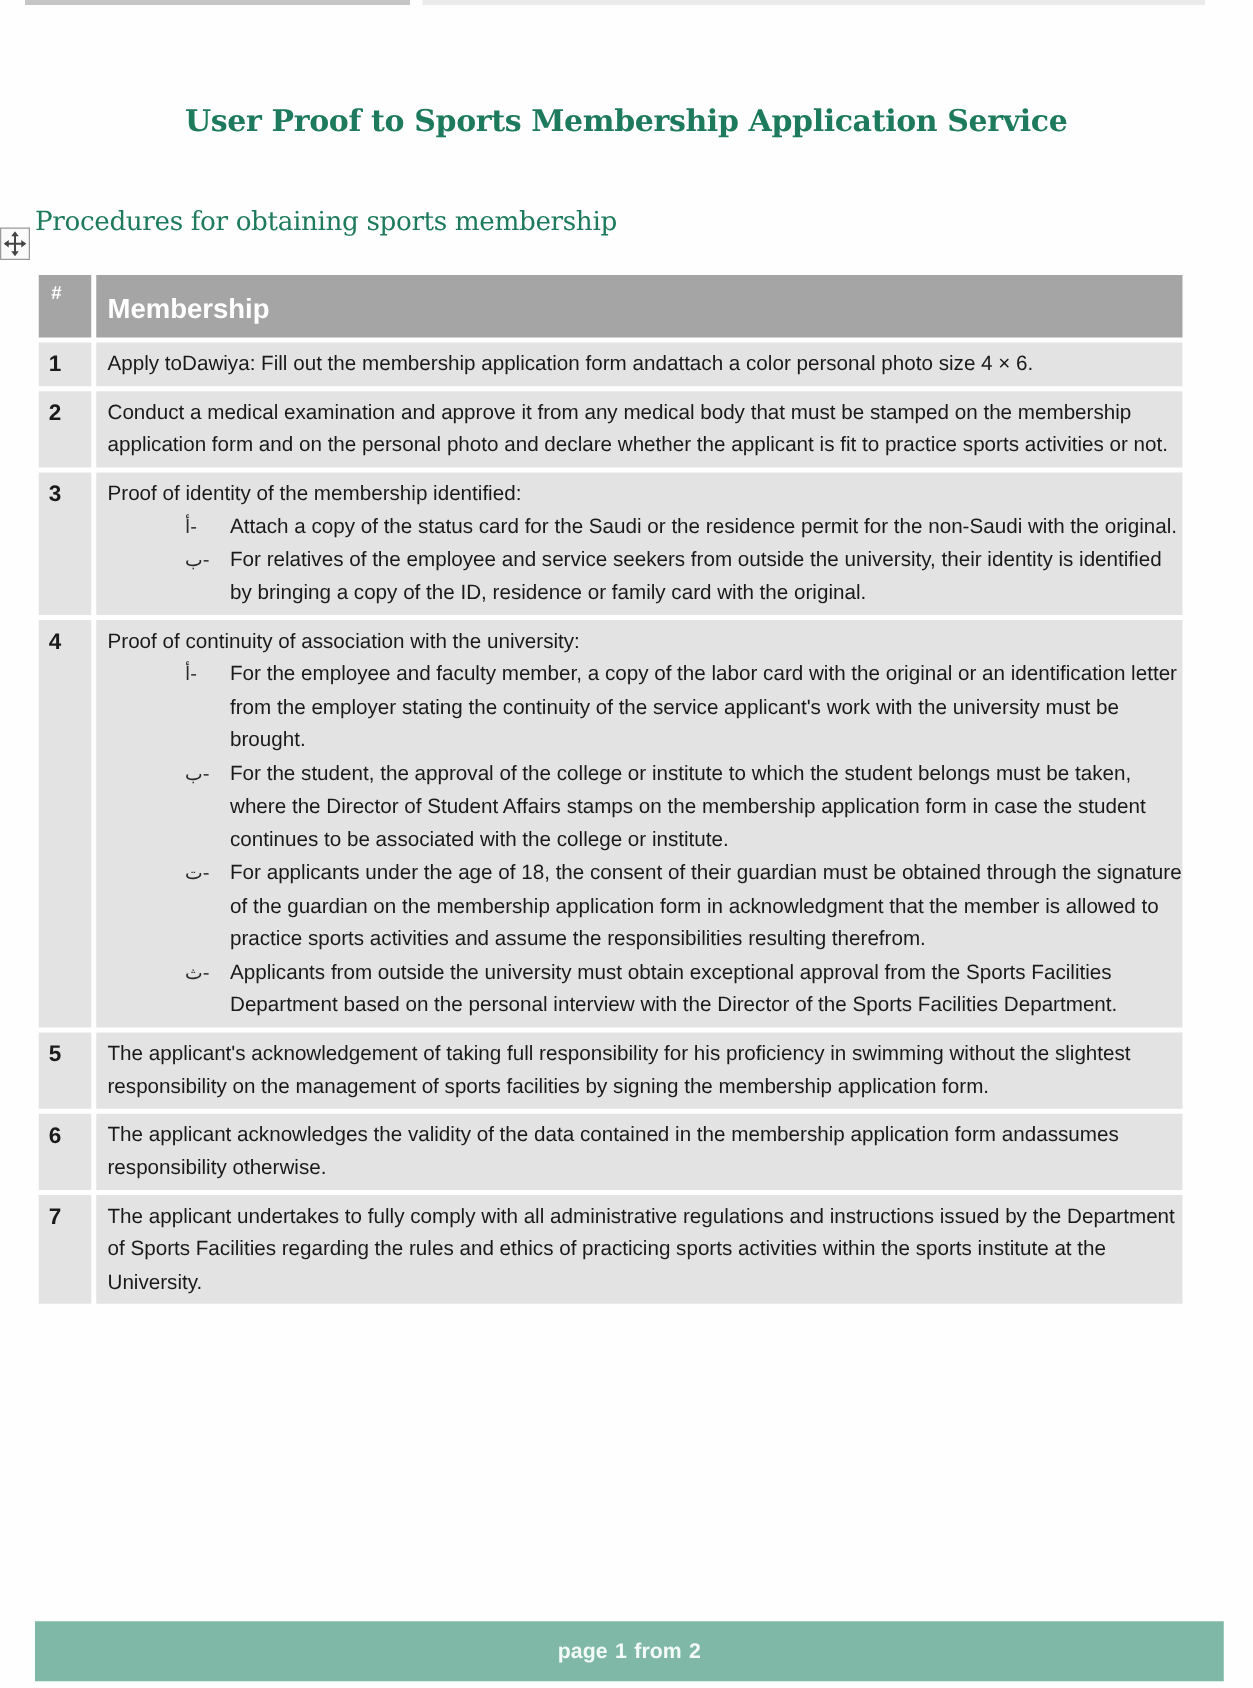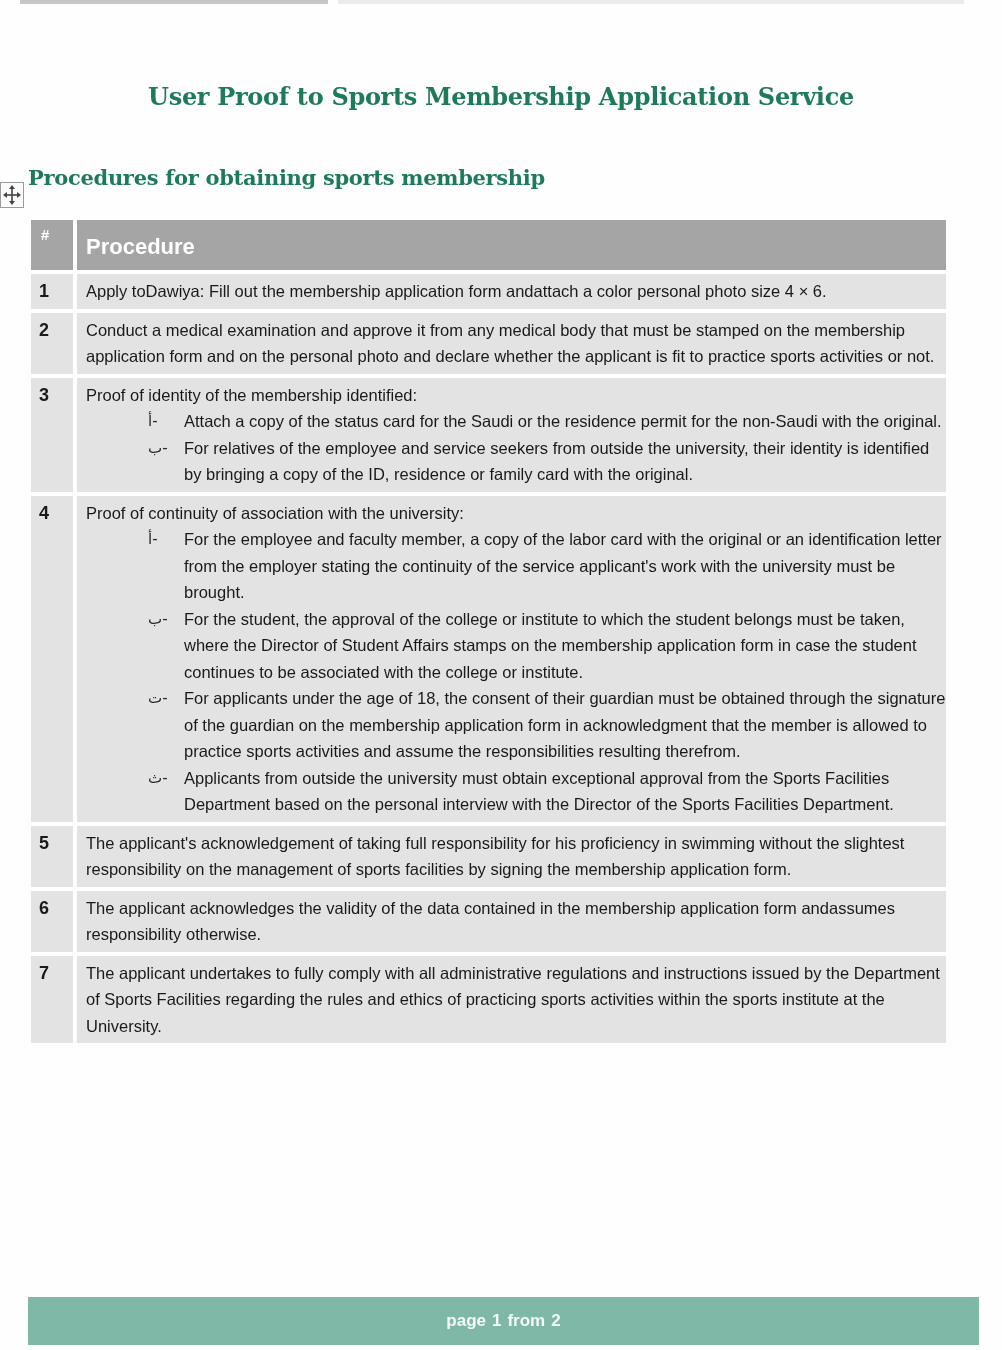--- a/index.html
+++ b/index.html
@@ -55,21 +55,21 @@
       display: flex;
       align-items: center;
       justify-content: center;
       color: #444;
     }
     .section-heading {
       position: absolute;
       left: 28px;
       top: 165px;
       font-family: "DejaVu Serif", "Liberation Serif", serif;
-      font-weight: bold;
+      font-weight: normal;
       font-size: 21px;
       color: #1d7a5c;
       letter-spacing: -0.3px;
     }
     table.proc {
       position: absolute;
       left: 31px;
       top: 220px;
       width: 923px;
       border-collapse: separate;
@@ -172,21 +172,21 @@
     <polygon points="18,10 14,7 14,13" fill="#444"></polygon>
   </svg>
 </div>
 
 <div class="section-heading">Procedures for obtaining sports membership</div>
 
 <table class="proc">
   <thead>
     <tr>
       <th class="col-num">#</th>
-      <th class="col-proc">Procedure</th>
+      <th class="col-proc">Membership</th>
     </tr>
   </thead>
   <tbody id="proc-body">
       <tr class="row-1">
         <td class="num">1</td>
         <td class="text">
           <div>Apply toDawiya: Fill out the membership application form andattach a color personal photo size 4 × 6.</div>
         </td>
       </tr>
       <tr class="row-2">

